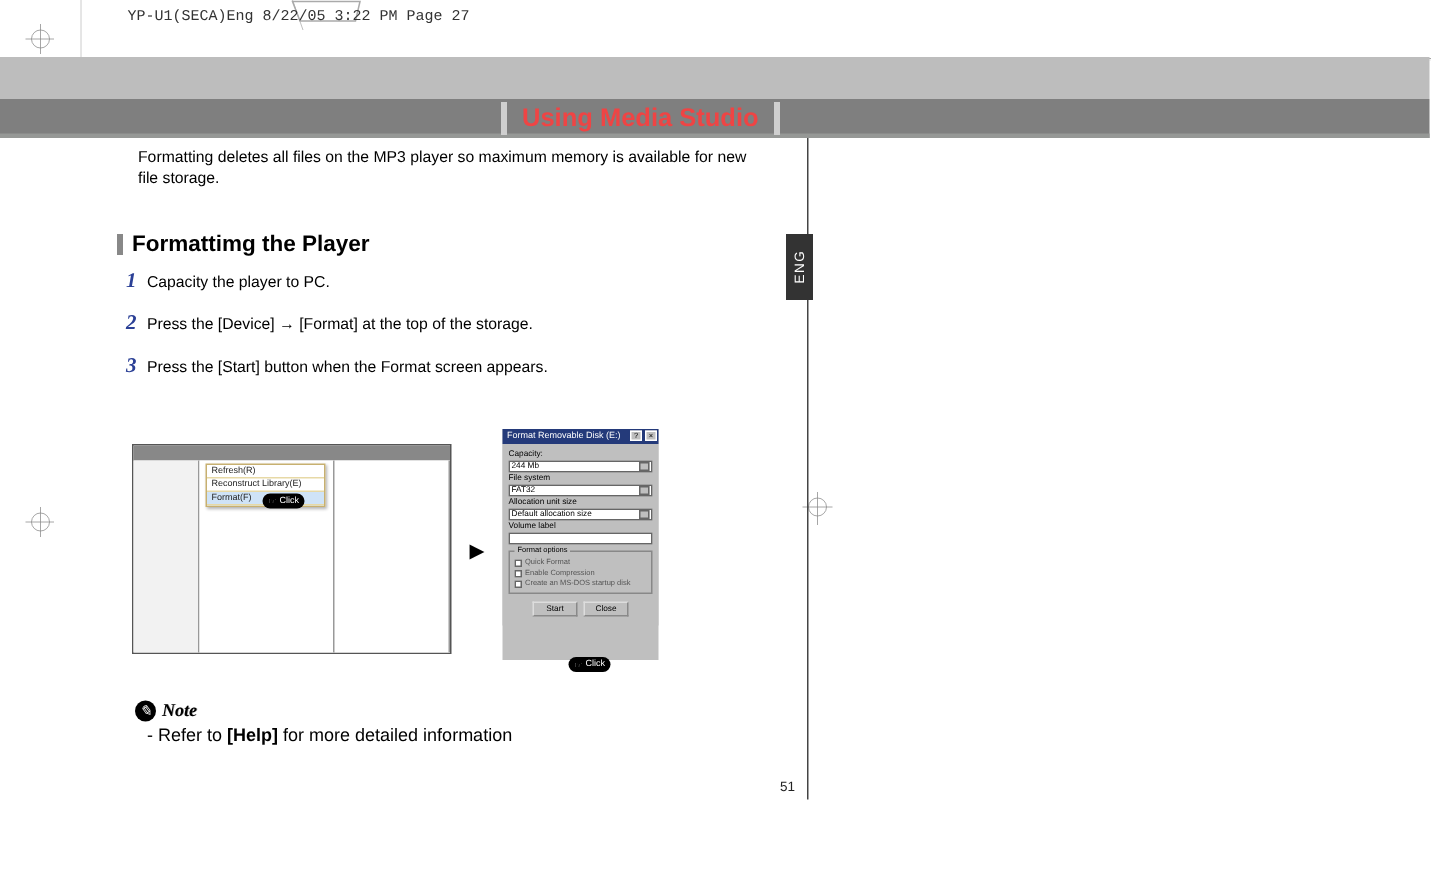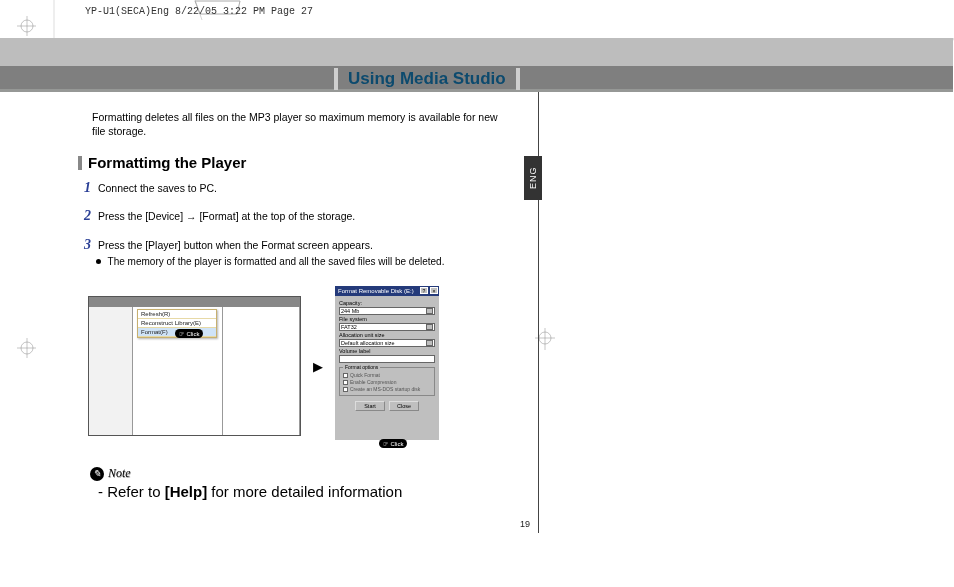--- a/index.html
+++ b/index.html
@@ -43,24 +43,24 @@
     position: absolute; top: 28px; left: -54px; right: -415px;
     height: 26px; background: #7f7f7f;
     border-bottom: 3px solid #969896;
   }
   .title-box {
     position: absolute; left: 280px; top: 30px; height: 22px;
     padding: 0 10px;
     border-left: 4px solid #cfcfcf; border-right: 4px solid #cfcfcf;
     display: flex; align-items: center;
   }
-  .title-box .txt { color: #0c4a6e; font-weight: bold; font-size: 17px; }
+  .title-box .txt { color: #ef4444; font-weight: bold; font-size: 17px; }
 
   .intro {
-    position: absolute; top: 72px; left: 38px; width: 420px;
+    position: absolute; top: 60px; left: 38px; width: 420px;
     font-size: 10.5px; line-height: 1.35;
   }
 
   .eng-tab {
     position: absolute; right: -4px; top: 118px;
     width: 18px; height: 44px; background: #333;
     color: #fff; font-size: 9px; letter-spacing: 1px;
     writing-mode: vertical-rl; transform: rotate(180deg);
     display: flex; align-items: center; justify-content: center;
   }
@@ -119,22 +119,22 @@
   .grp .legend { position:absolute; top:-4px; left:3px; background:#bfbfbf; padding:0 2px; font-size:5px;}
   .chk { display:flex; align-items:center; gap:2px; font-size:5px; color:#555; margin-top:1px;}
   .chk .sq { width:5px; height:5px; border:0.5px solid #666; background:#fff;}
   .dlg-btns { display:flex; justify-content:center; gap:4px; margin-top:5px;}
   .dlg-btn { width:30px; height:10px; background:#bfbfbf; border:1px outset #ddd; font-size:5.5px; text-align:center; line-height:9px;}
 
   
   .note-block { position: absolute; top: 428px; left: 36px; width: 400px; }
   .note-head { display:flex; align-items:center; gap:4px;}
   .note-icon { width:14px; height:14px; border-radius:50%; background:#000; color:#fff; font-size:10px; font-style:italic; display:flex; align-items:center; justify-content:center; font-family:serif;}
-  .note-txt { font-family: 'Times New Roman', serif; font-style: italic; font-weight:normal; font-size:12px; text-shadow: 0.5px 0.5px 0 #aaa;}
-  .note-body { font-size:15px; margin-top:2px; margin-left:8px;}
+  .note-txt { font-family: 'Times New Roman', serif; font-style: italic; font-weight:bold; font-size:12px; text-shadow: 0.5px 0.5px 0 #aaa;}
+  .note-body { font-size:12px; margin-top:2px; margin-left:8px;}
 
   .page-num { position:absolute; right:8px; bottom:4px; font-size:9px; color:#222; }
 </style>
 </head>
 <body>
 
 <svg class="crop-marks" width="954" height="587">
   <line x1="17" y1="26" x2="36" y2="26"></line>
     <line x1="27" y1="16" x2="27" y2="36"></line>
     <circle cx="27" cy="26" r="6"></circle>
@@ -167,33 +167,29 @@
   <div class="eng-tab">ENG</div>
 
   <div class="section-heading">
     <span class="heading-marker"></span>
     <span>Formattimg the Player</span>
   </div>
 
   <div class="steps">
     <div class="step">
       <span class="step-num">1</span>
-      <span>Connect the saves to PC.</span>
+      <span>Capacity the player to PC.</span>
     </div>
     <div class="step">
       <span class="step-num">2</span>
       <span>Press the [Device] → [Format] at the top of the storage.</span>
     </div>
     <div class="step">
       <span class="step-num">3</span>
-      <span>Press the [Player] button when the Format screen appears.</span>
-      <div class="sub">
-        <span class="sub-bullet"></span>
-        <span>The memory of the player is formatted and all the saved files will be deleted.</span>
-      </div>
+      <span>Press the [Start] button when the Format screen appears.</span>
     </div>
   </div>
 
   <div class="figs">
 
     <div class="fig big">
       <div class="toolbar"></div>
       <div class="columns">
         <div class="col c1">
           <div class="tree-lines"></div>
@@ -279,14 +275,14 @@
   <div class="note-block">
     <div class="note-head">
       <span class="note-icon">✎</span>
       <span class="note-txt">Note</span>
     </div>
     <div class="note-body">
       <span>- Refer to </span><b>[Help]</b><span> for more detailed information</span>
     </div>
   </div>
 
-  <div class="page-num">19</div>
+  <div class="page-num">51</div>
 </div>
 
 </body></html>

